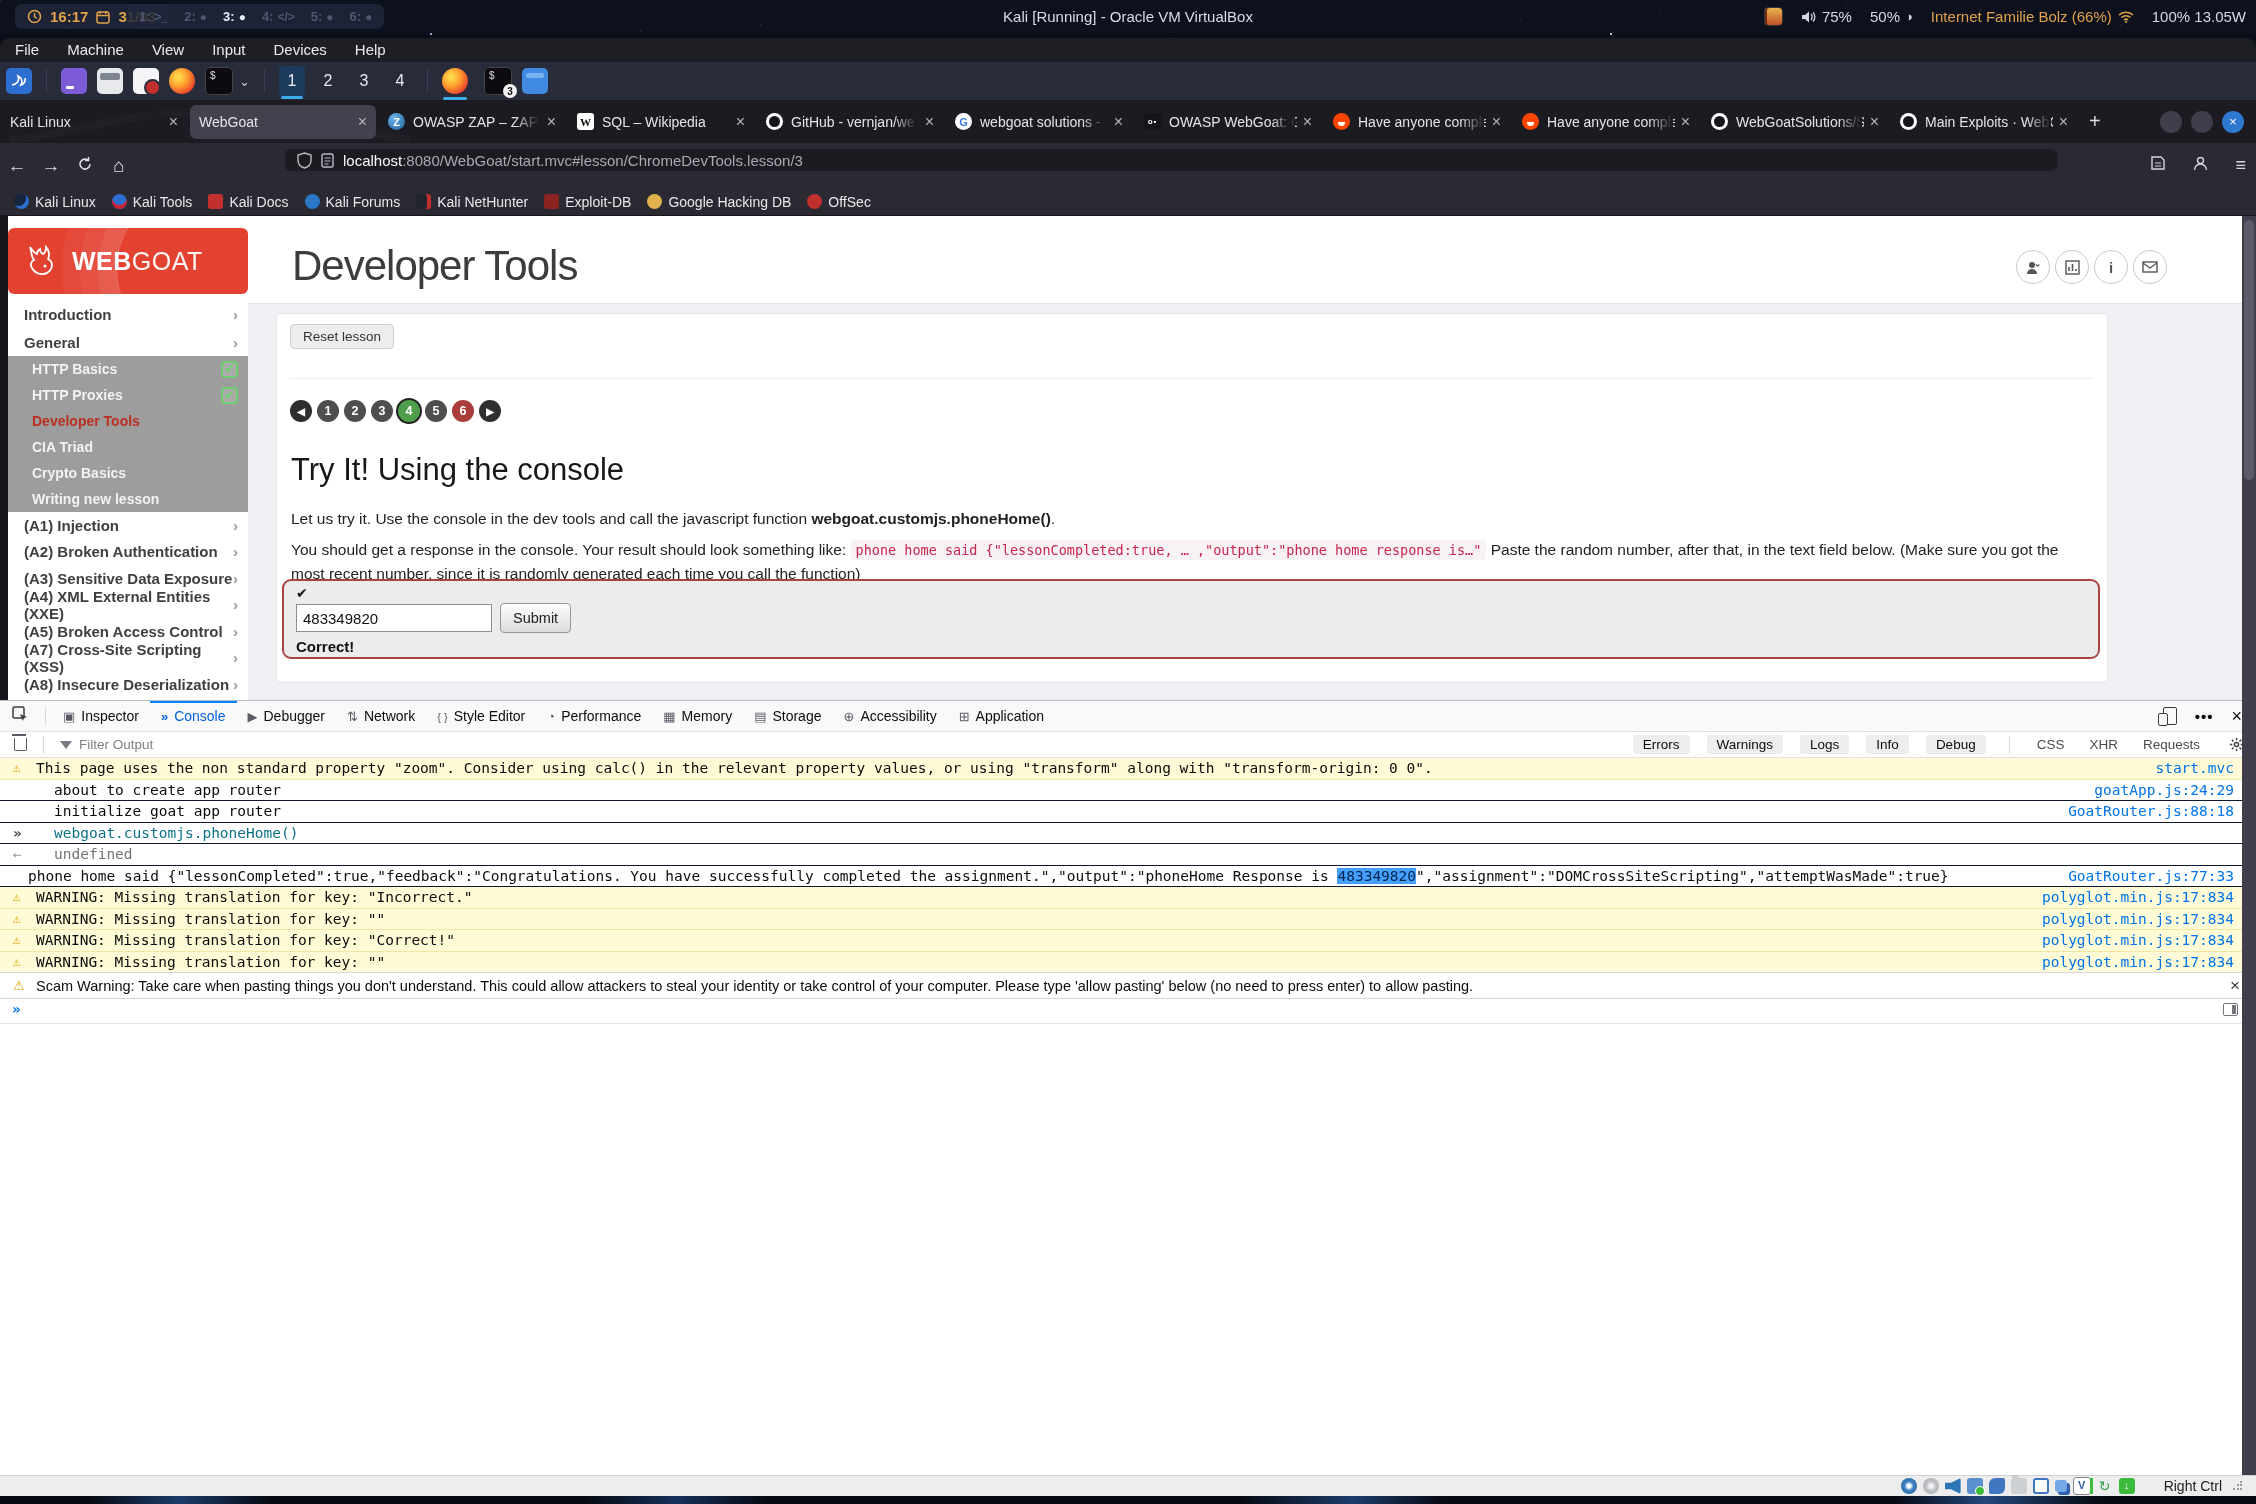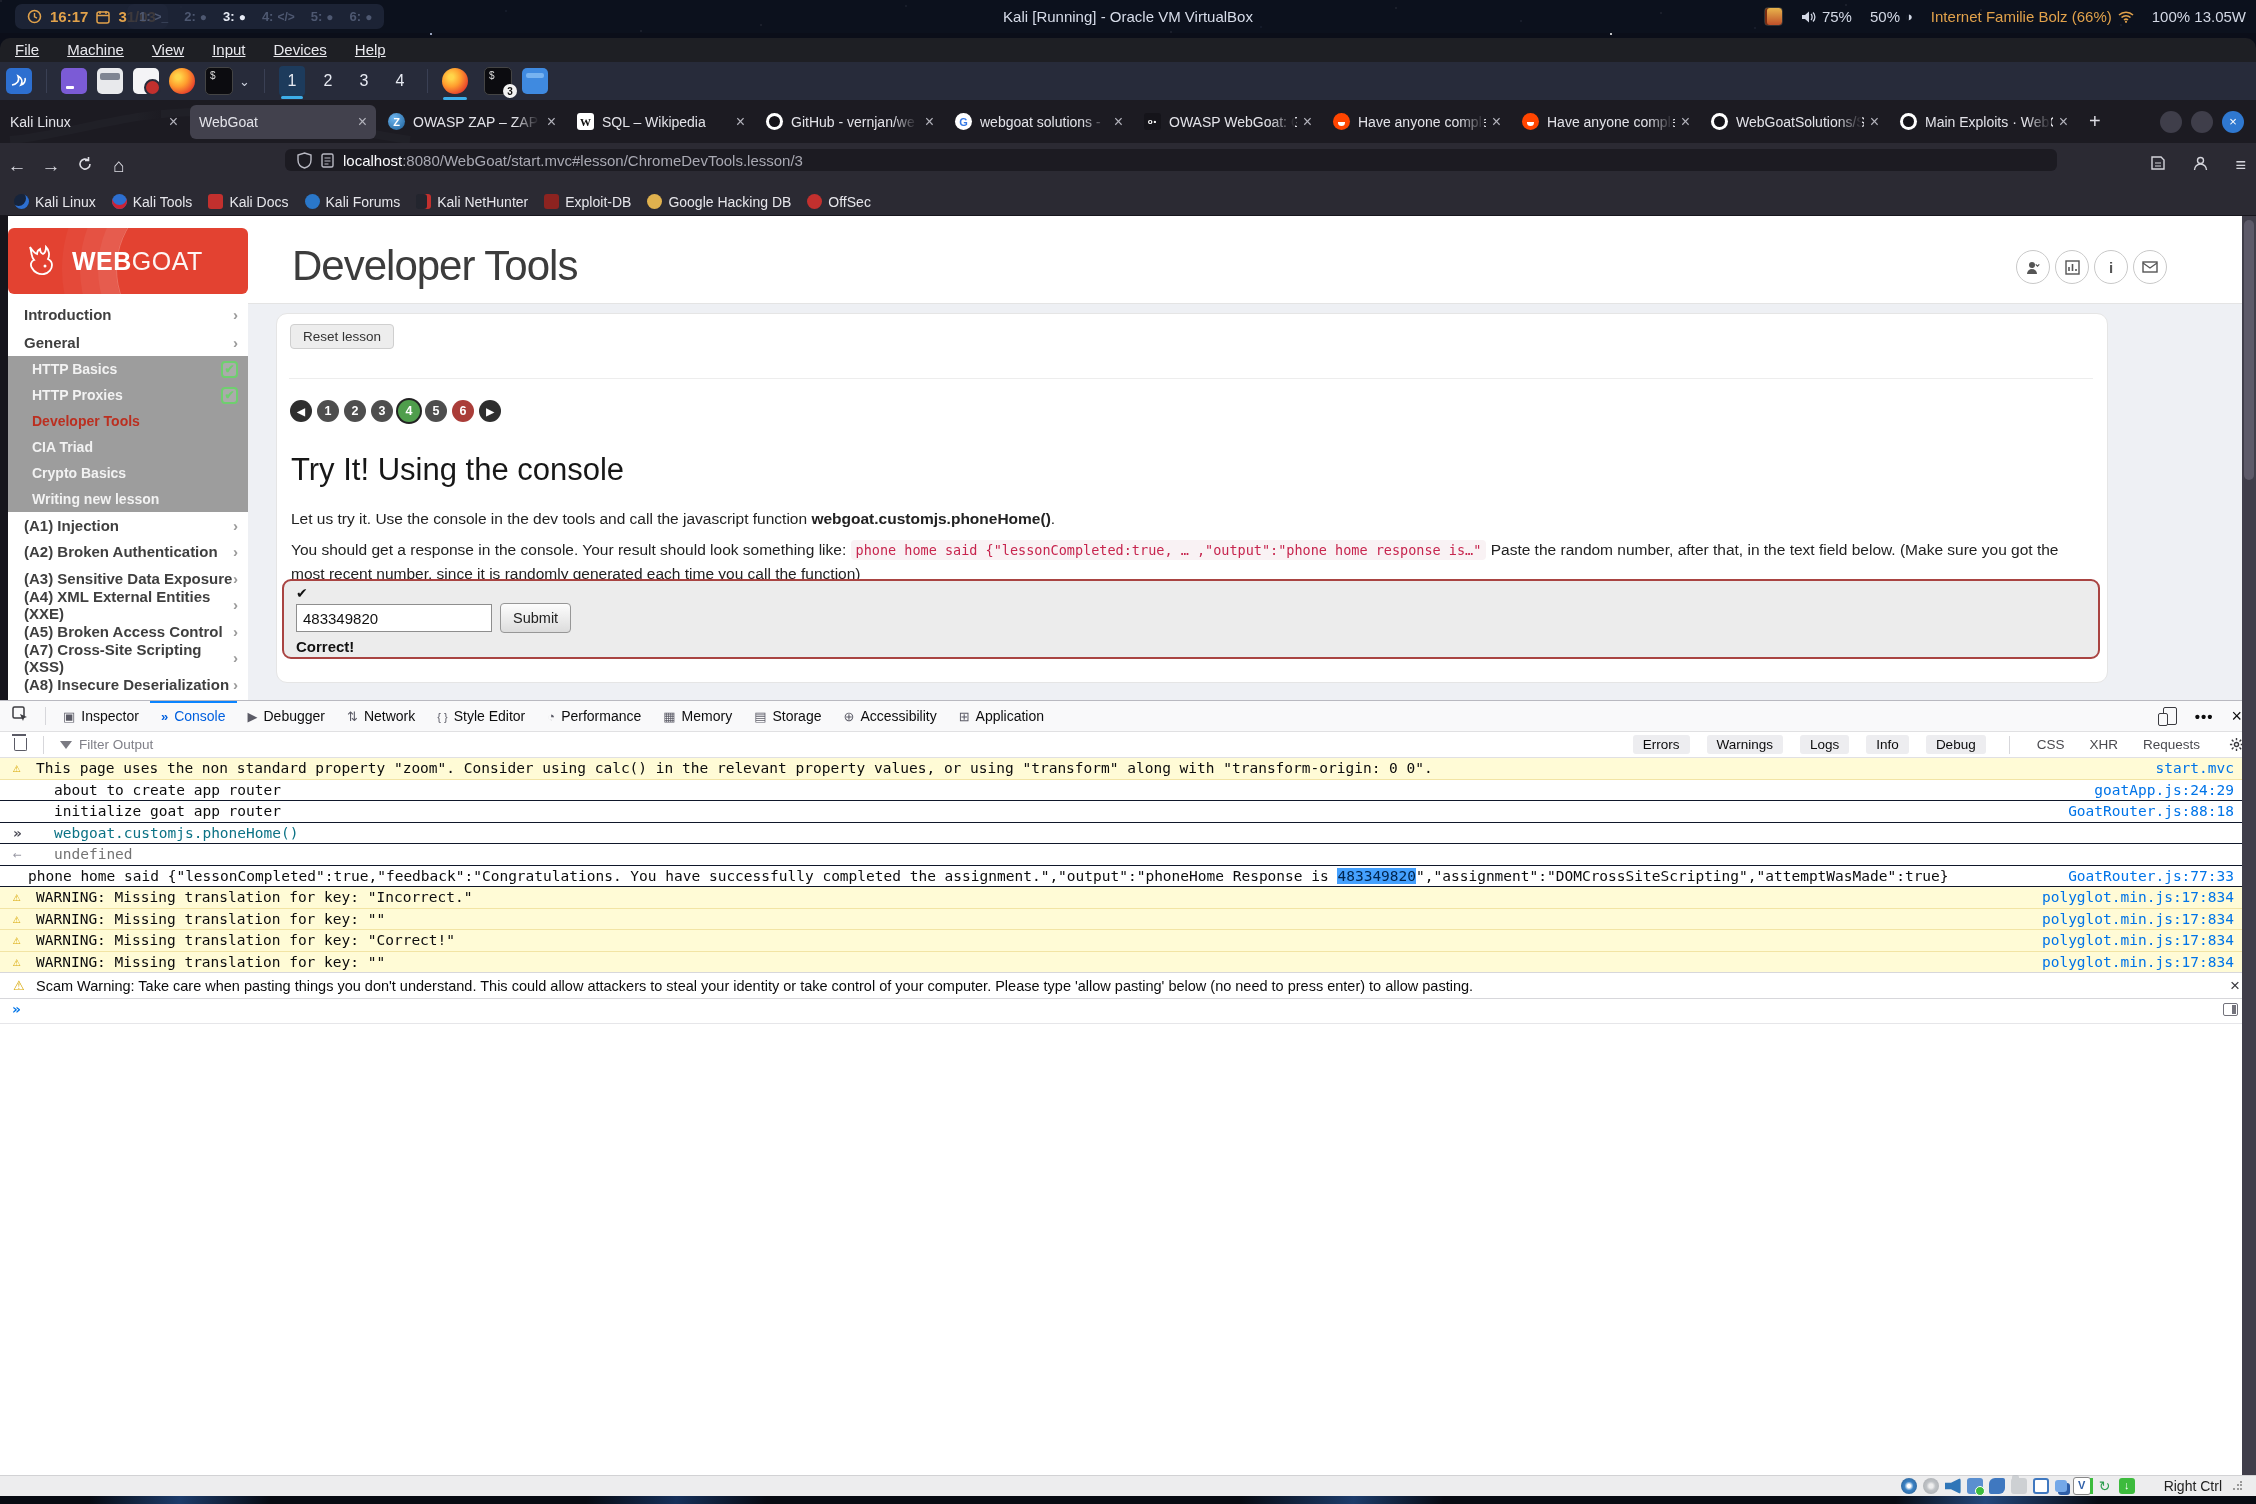--- a/index.html
+++ b/index.html
@@ -30,21 +30,21 @@
   .tray-kbd{width:17px;height:17px;border-radius:4px;background:linear-gradient(180deg,#e8b44c,#c0502a);
         border:1px solid #333;box-shadow:inset 2px 0 0 #7a2c12;}
   .tray-text{color:#d3d8e5;font-size:15px;}
   .tray-orange{color:#e2a24b;font-size:15px;}
   .spk{width:16px;height:14px;}
   .bright-glyph{color:#d3d8e5;font-size:13px;}
 
   
   .vbox-menubar{position:absolute;left:0;top:38px;width:2256px;height:24px;background:#1e1f24;
         border-radius:10px 10px 0 0;display:flex;align-items:center;gap:0;padding-left:15px;box-sizing:border-box;}
-  .vmenu-item{color:#e9e9ee;font-size:15px;padding:0 14px;height:24px;line-height:24px;text-decoration:underline;}
+  .vmenu-item{color:#e9e9ee;font-size:15px;padding:0 14px;height:24px;line-height:24px;}
   .vmenu-item:first-child{padding-left:0;}
 
   
   .gtaskbar{position:absolute;left:0;top:62px;width:2256px;height:38px;background:#272b3a;
         display:flex;align-items:center;gap:10px;padding-left:6px;box-sizing:border-box;}
   .tb-icon{width:26px;height:26px;border-radius:5px;position:relative;flex:0 0 auto;}
   .tb-kali{background:#2d6fd0;display:flex;align-items:center;justify-content:center;}
   .tb-sep{width:1px;height:24px;background:#3a4054;margin:0 4px;flex:0 0 auto;}
   .tb-apps{background:#7b5bd6;}
   .tb-apps::after{content:"";position:absolute;left:5px;bottom:5px;width:8px;height:3px;background:#fff;border-radius:1px;}
@@ -144,21 +144,21 @@
   .s-amain{height:26.5px;display:flex;align-items:center;padding:0 10px 0 16px;font-size:15px;font-weight:bold;color:#3f3f3f;}
   .s-amain .arr{margin-left:auto;color:#9a9a9a;font-size:15px;}
 
   .page-title{position:absolute;left:292px;top:26px;font-size:42px;font-weight:300;letter-spacing:-1px;color:#3c3c3c;}
   .hdr-icons{position:absolute;left:2016px;top:34px;display:flex;gap:5px;}
   .circle-btn{width:34px;height:34px;border-radius:50%;border:1px solid #c9c9c9;display:flex;align-items:center;
         justify-content:center;color:#555;background:#fff;box-sizing:border-box;font-size:15px;}
   .hdr-divider{position:absolute;left:248px;top:87px;width:2008px;height:1px;background:#e4e4e4;}
   .content-bg{position:absolute;left:248px;top:88px;width:2008px;height:396px;background:#eef0f4;}
   .card{position:absolute;left:276px;top:97px;width:1830px;height:368px;background:#fff;border:1px solid #e5e5e5;
-        border-radius:11px;}
+        border-radius:4px;}
   .reset-btn{position:absolute;left:13px;top:10px;padding:4px 12px;background:#ededed;border:1px solid #cfcfcf;
         border-radius:4px;font-size:13.5px;color:#333;}
   .card-hr{position:absolute;left:12px;top:64px;width:1804px;height:1px;background:#ededed;}
   .pager{position:absolute;left:13px;top:86px;display:flex;gap:5px;align-items:center;}
   .pdot{width:22px;height:22px;border-radius:50%;background:#4e4e4e;color:#fff;font-size:12.5px;font-weight:bold;
         display:flex;align-items:center;justify-content:center;}
   .pdot.arrow{background:#2e2e2e;font-size:10px;}
   .pdot.cur{background:#4f9e4c;box-shadow:0 0 0 2px #222;}
   .pdot.fail{background:#aa3d39;}
   .lesson-h{position:absolute;left:14px;top:138px;font-size:31px;color:#171717;}

